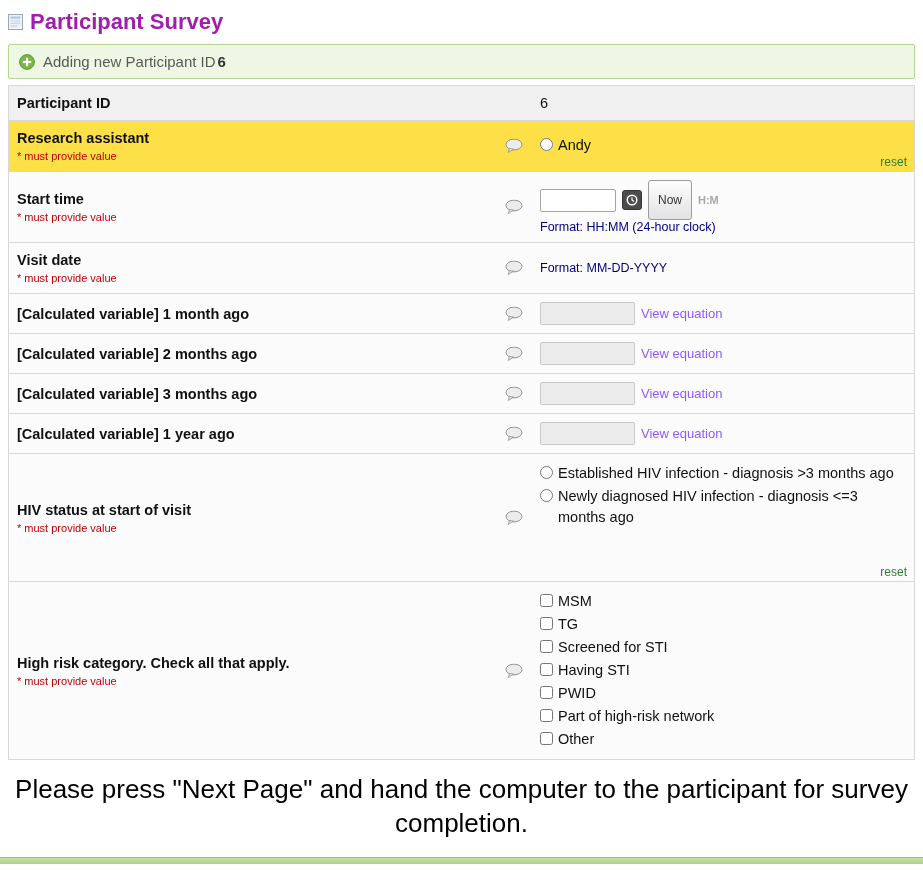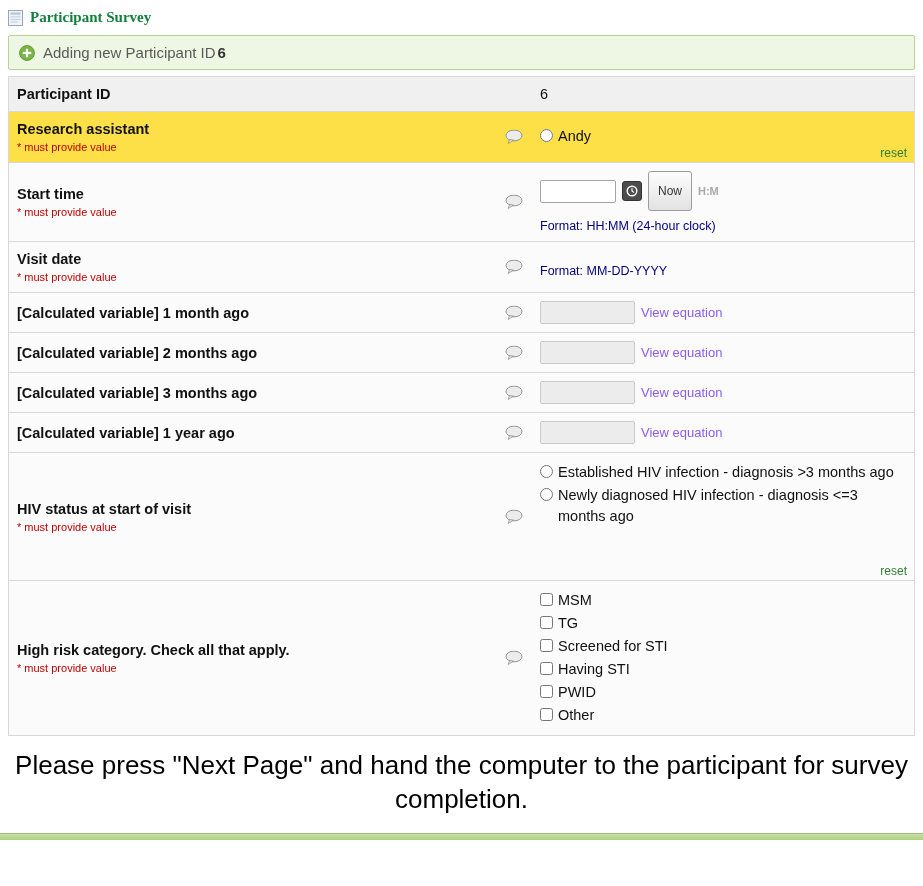--- a/index.html
+++ b/index.html
@@ -9,21 +9,21 @@
     font-family: "Liberation Sans", sans-serif;
     color: #111;
   }
 
   
   .title-bar {
     display: flex; align-items: center; gap: 7px;
     padding: 9px 10px 7px 8px;
   }
   .page-title {
-    color: #15803d; font-weight: bold; font-size: 15px; font-family: Liberation Serif, serif;
+    color: #a21caf; font-weight: bold; font-size: 22px;
   }
 
   
   .banner {
     margin: 2px 8px 6px 8px;
     background: #eef7e3;
     border: 1px solid #b7d490;
     border-radius: 2px;
     padding: 8px 10px;
     display: flex; align-items: center; gap: 8px;
@@ -92,21 +92,21 @@
   }
   .input-line { display: flex; align-items: center; gap: 6px; }
   .mini-btn {
     font-size: 12px; font-family: "Liberation Sans", sans-serif;
     padding: 12px 9px;
     background: linear-gradient(#fdfdfd, #e2e2e2);
     border: 1px solid #9c9c9c; border-radius: 3px;
     color: #333; cursor: pointer;
   }
   .hint { color: #a9a9a9; font-size: 11px; font-weight: bold; }
-  .format-note { color: #000080; font-size: 12.5px; margin-top: 8px; }
+  .format-note { color: #000080; font-size: 12.5px; margin-top: 0; }
   .view-eq { color: #8b5cf6; font-size: 13px; text-decoration: none; cursor: pointer; }
 
   .clock-btn {
     display: inline-flex; align-items: center; justify-content: center;
     width: 20px; height: 20px; border-radius: 3px;
     background: #4c4c4c; border: 1px solid #333; cursor: pointer;
   }
   .cal-btn { display: inline-flex; line-height: 0; cursor: pointer; }
 
   
@@ -347,20 +347,24 @@
       <label class="opt-line">
         <input type="checkbox" style="">
         <span class="opt-label">Having STI</span>
       </label>
       <label class="opt-line">
         <input type="checkbox" style="">
         <span class="opt-label">PWID</span>
       </label>
       <label class="opt-line">
         <input type="checkbox" style="">
+        <span class="opt-label">Part of high-risk network</span>
+      </label>
+      <label class="opt-line">
+        <input type="checkbox" style="">
         <span class="opt-label">Other</span>
       </label>
     </div>
   </div>
 
 </div>
 
 <div class="footer-note">Please press "Next Page" and hand the computer to the participant for survey completion.</div>
 
 <div class="bottom-strip"></div>

